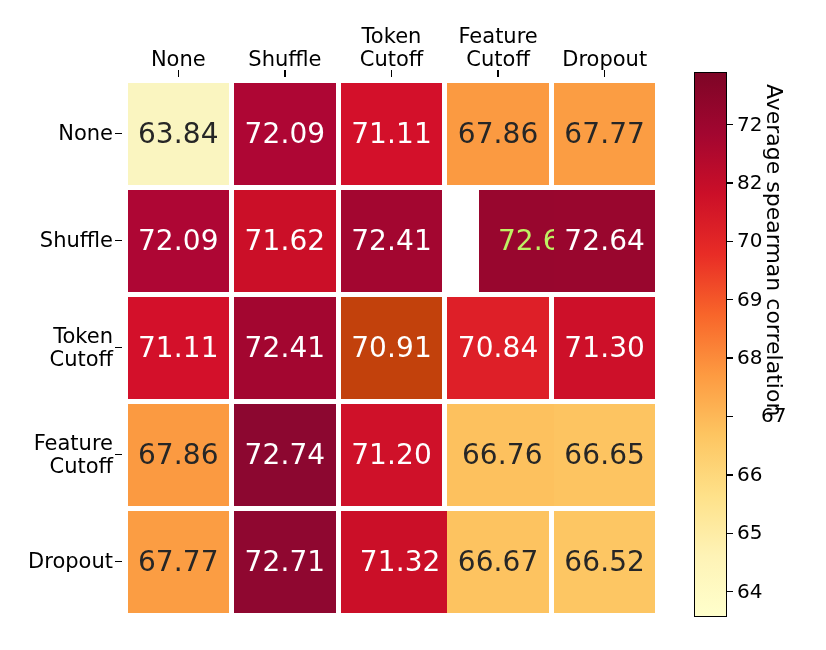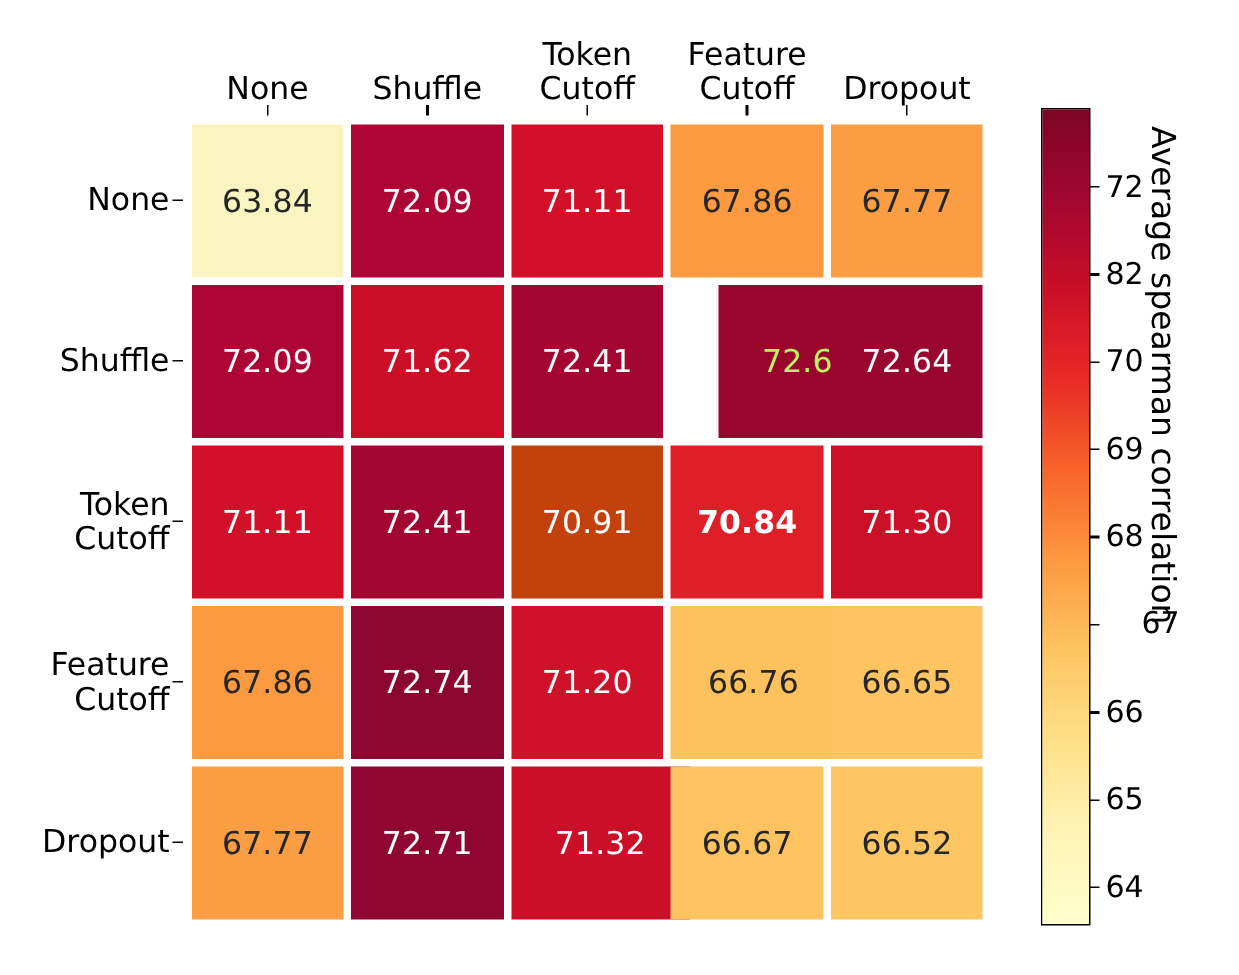--- a/index.html
+++ b/index.html
@@ -34,21 +34,21 @@
   }
   .row-tick{
     position:absolute;height:1.6px;width:7px;background:#000;
     top:50%;margin-top:-0.8px;right:-9px;
   }
 
   
   .cell{
     position:absolute;
     display:flex;align-items:center;justify-content:center;
-    font-size:21px;
+    font-size:28px;
     letter-spacing:0.1px;
   }
 
   
   #cbar-outline{
     position:absolute;
     border:1.3px solid #000;
     box-sizing:content-box;
   }
   #cbar-grad{position:absolute;left:0;top:0;width:100%;height:100%;}
@@ -108,21 +108,21 @@
       <div class="cell" style="left: 447.3px; top: 82.5px; width: 101.6px; height: 102px; background: rgb(251, 154, 65); color: rgb(38, 38, 38);">67.86</div>
       <div class="cell" style="left: 553.9px; top: 82.5px; width: 101.6px; height: 102px; background: rgb(251, 157, 67); color: rgb(38, 38, 38);">67.77</div>
       <div class="cell" style="left: 127.5px; top: 189.5px; width: 101.6px; height: 102px; background: rgb(174, 6, 52); color: rgb(255, 255, 255);">72.09</div>
       <div class="cell" style="left: 234.1px; top: 189.5px; width: 101.6px; height: 102px; background: rgb(203, 15, 40); color: rgb(255, 255, 255);">71.62</div>
       <div class="cell" style="left: 340.7px; top: 189.5px; width: 101.6px; height: 102px; background: rgb(163, 6, 48); color: rgb(255, 255, 255);">72.41</div>
       <div class="cell" style="left: 447.3px; top: 189.5px; width: 118px; height: 102px; background: rgb(152, 6, 46); color: #bef264; margin-left: 32px;">72.67</div>
       <div class="cell" style="left: 553.9px; top: 189.5px; width: 101.6px; height: 102px; background: rgb(153, 6, 46); color: rgb(255, 255, 255);">72.64</div>
       <div class="cell" style="left: 127.5px; top: 296.5px; width: 101.6px; height: 102px; background: rgb(211, 16, 42); color: rgb(255, 255, 255);">71.11</div>
       <div class="cell" style="left: 234.1px; top: 296.5px; width: 101.6px; height: 102px; background: rgb(163, 6, 48); color: rgb(255, 255, 255);">72.41</div>
       <div class="cell" style="left: 340.7px; top: 296.5px; width: 101.6px; height: 102px; background: #c2410c; color: rgb(255, 255, 255);">70.91</div>
-      <div class="cell" style="left: 447.3px; top: 296.5px; width: 101.6px; height: 102px; background: rgb(222, 31, 40); color: rgb(255, 255, 255); font-weight: bold;">70.84</div>
+      <div class="cell" style="left: 447.3px; top: 296.5px; width: 101.6px; height: 102px; background: rgb(222, 31, 40); color: rgb(255, 255, 255);">70.84</div>
       <div class="cell" style="left: 553.9px; top: 296.5px; width: 101.6px; height: 102px; background: rgb(205, 16, 41); color: rgb(255, 255, 255);">71.30</div>
       <div class="cell" style="left: 127.5px; top: 403.5px; width: 101.6px; height: 102px; background: rgb(251, 154, 65); color: rgb(38, 38, 38);">67.86</div>
       <div class="cell" style="left: 234.1px; top: 403.5px; width: 101.6px; height: 102px; background: rgb(140, 7, 48); color: rgb(255, 255, 255);">72.74</div>
       <div class="cell" style="left: 340.7px; top: 403.5px; width: 101.6px; height: 102px; background: rgb(207, 17, 41); color: rgb(255, 255, 255);">71.20</div>
       <div class="cell" style="left: 447.3px; top: 403.5px; width: 110px; height: 102px; background: rgb(253, 193, 94); color: rgb(38, 38, 38); text-align: right;">66.76</div>
       <div class="cell" style="left: 553.9px; top: 403.5px; width: 101.6px; height: 102px; background: rgb(253, 196, 97); color: rgb(38, 38, 38);">66.65</div>
       <div class="cell" style="left: 127.5px; top: 510.5px; width: 101.6px; height: 102px; background: rgb(251, 157, 67); color: rgb(38, 38, 38);">67.77</div>
       <div class="cell" style="left: 234.1px; top: 510.5px; width: 101.6px; height: 102px; background: rgb(143, 7, 48); color: rgb(255, 255, 255);">72.71</div>
       <div class="cell" style="left: 340.7px; top: 510.5px; width: 119px; height: 102px; background: rgb(203, 15, 40); color: rgb(255, 255, 255);">71.32</div>
       <div class="cell" style="left: 447.3px; top: 510.5px; width: 101.6px; height: 102px; background: rgb(253, 195, 96); color: rgb(38, 38, 38);">66.67</div>

